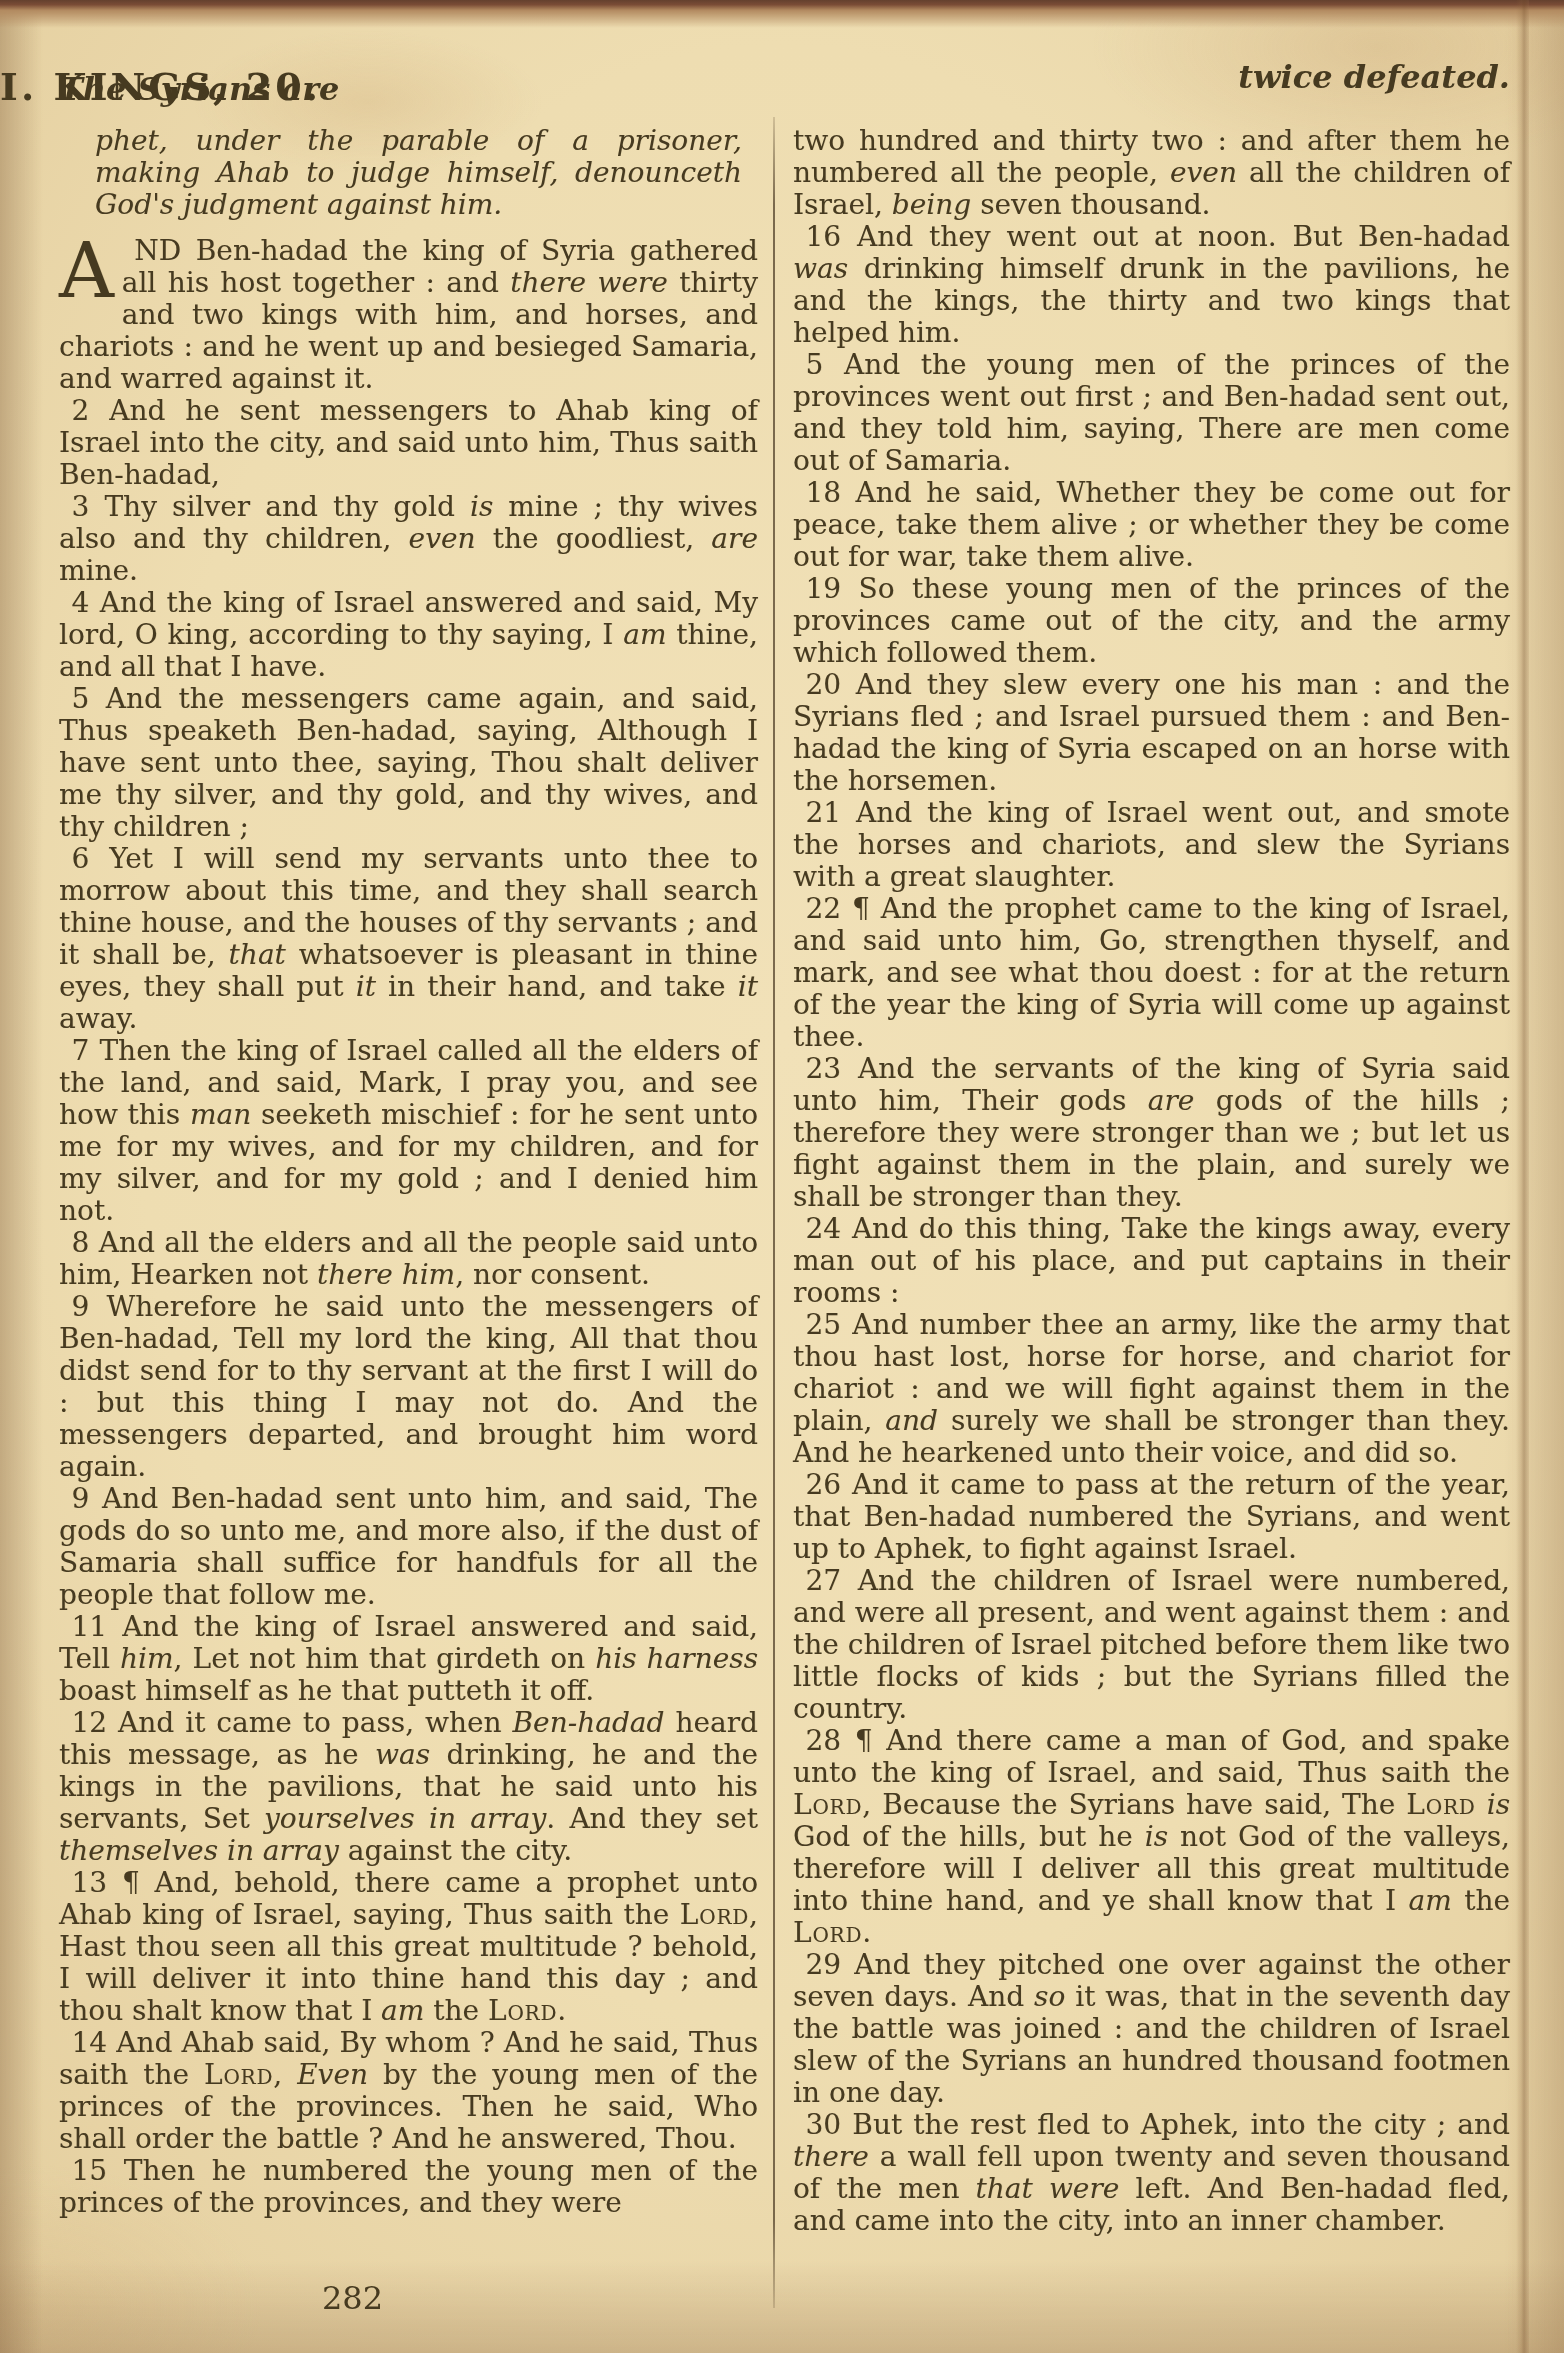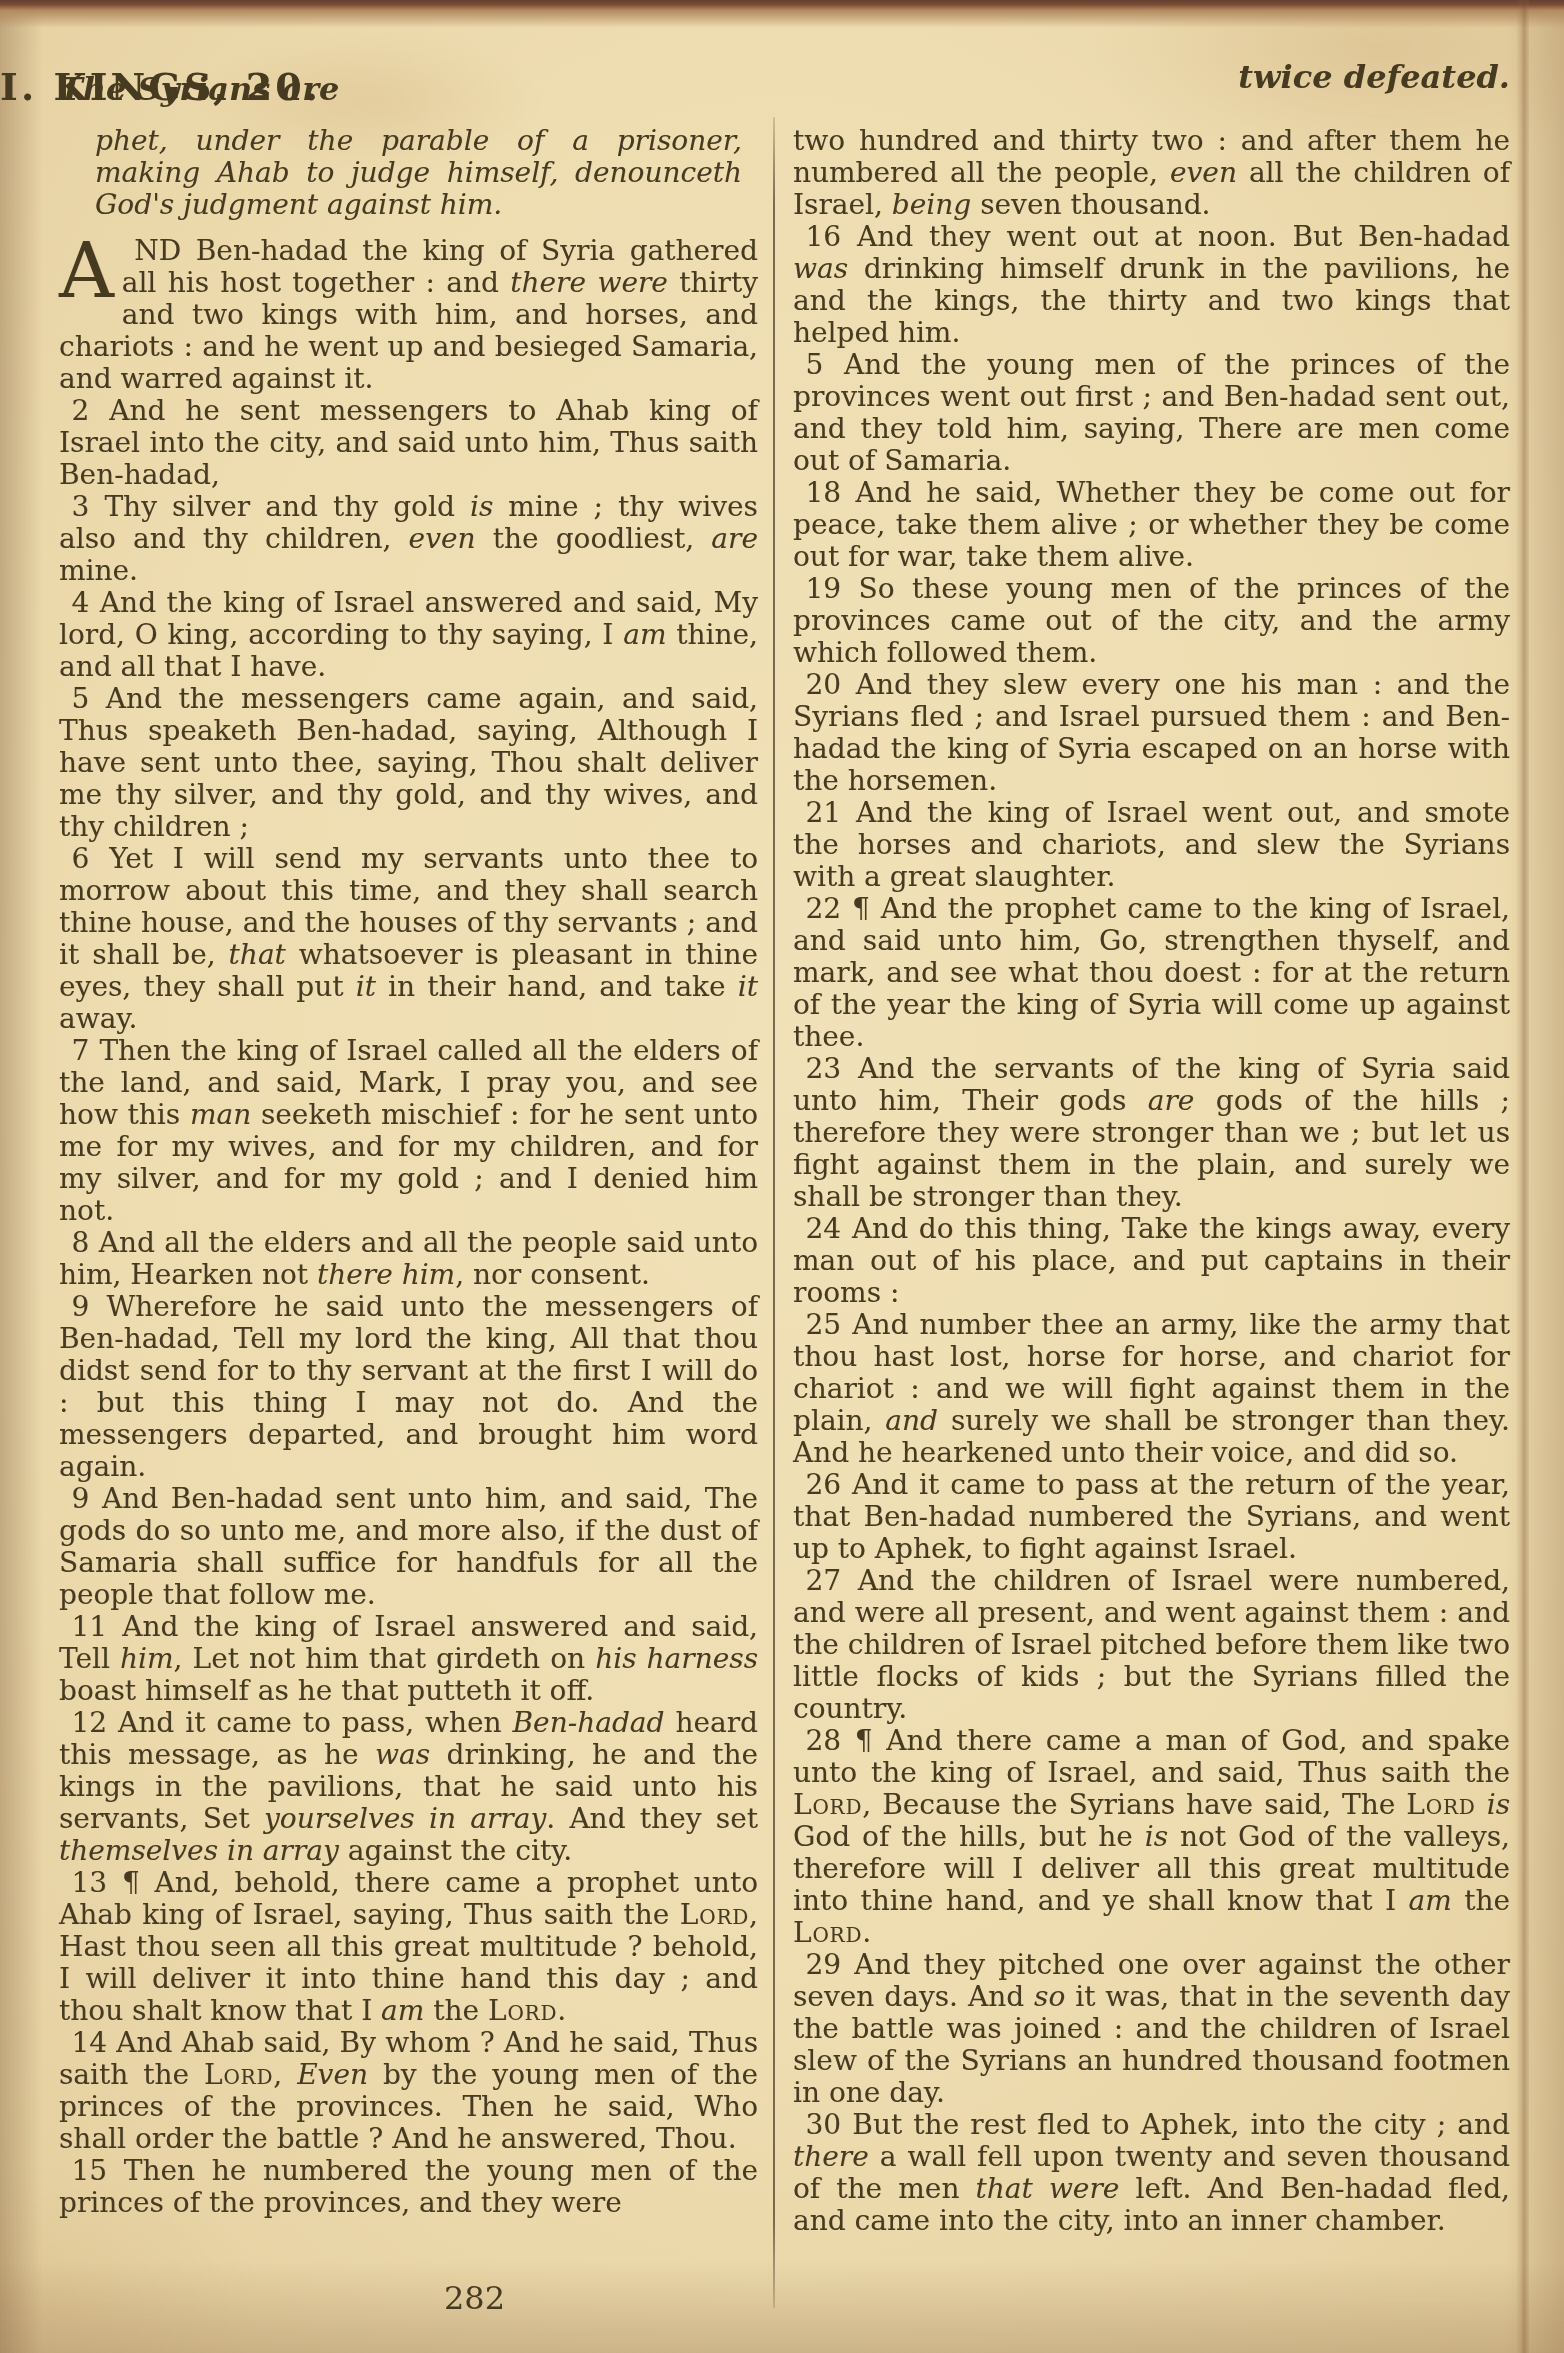--- a/index.html
+++ b/index.html
@@ -60,21 +60,21 @@
   .dc {
     float: left;
     font-size: 76px; line-height: 63px;
     margin: 3.9px 7.8px 0 0;
     text-indent: 0;
   }
   .sc { font-variant: small-caps; letter-spacing: 0.8px; }
 
   .pagenum {
     position: absolute; left: 200px; top: 2279px; width: 305px;
-    text-align: right; font-size: 32px;
+    text-align: center; font-size: 32px;
   }
 </style>
 </head>
 <body>
 
 <div class="page">
 
   <span class="rh rh-left">The Syrians are</span>
 
   <span class="chapter-title">I. KINGS, 20.</span>

